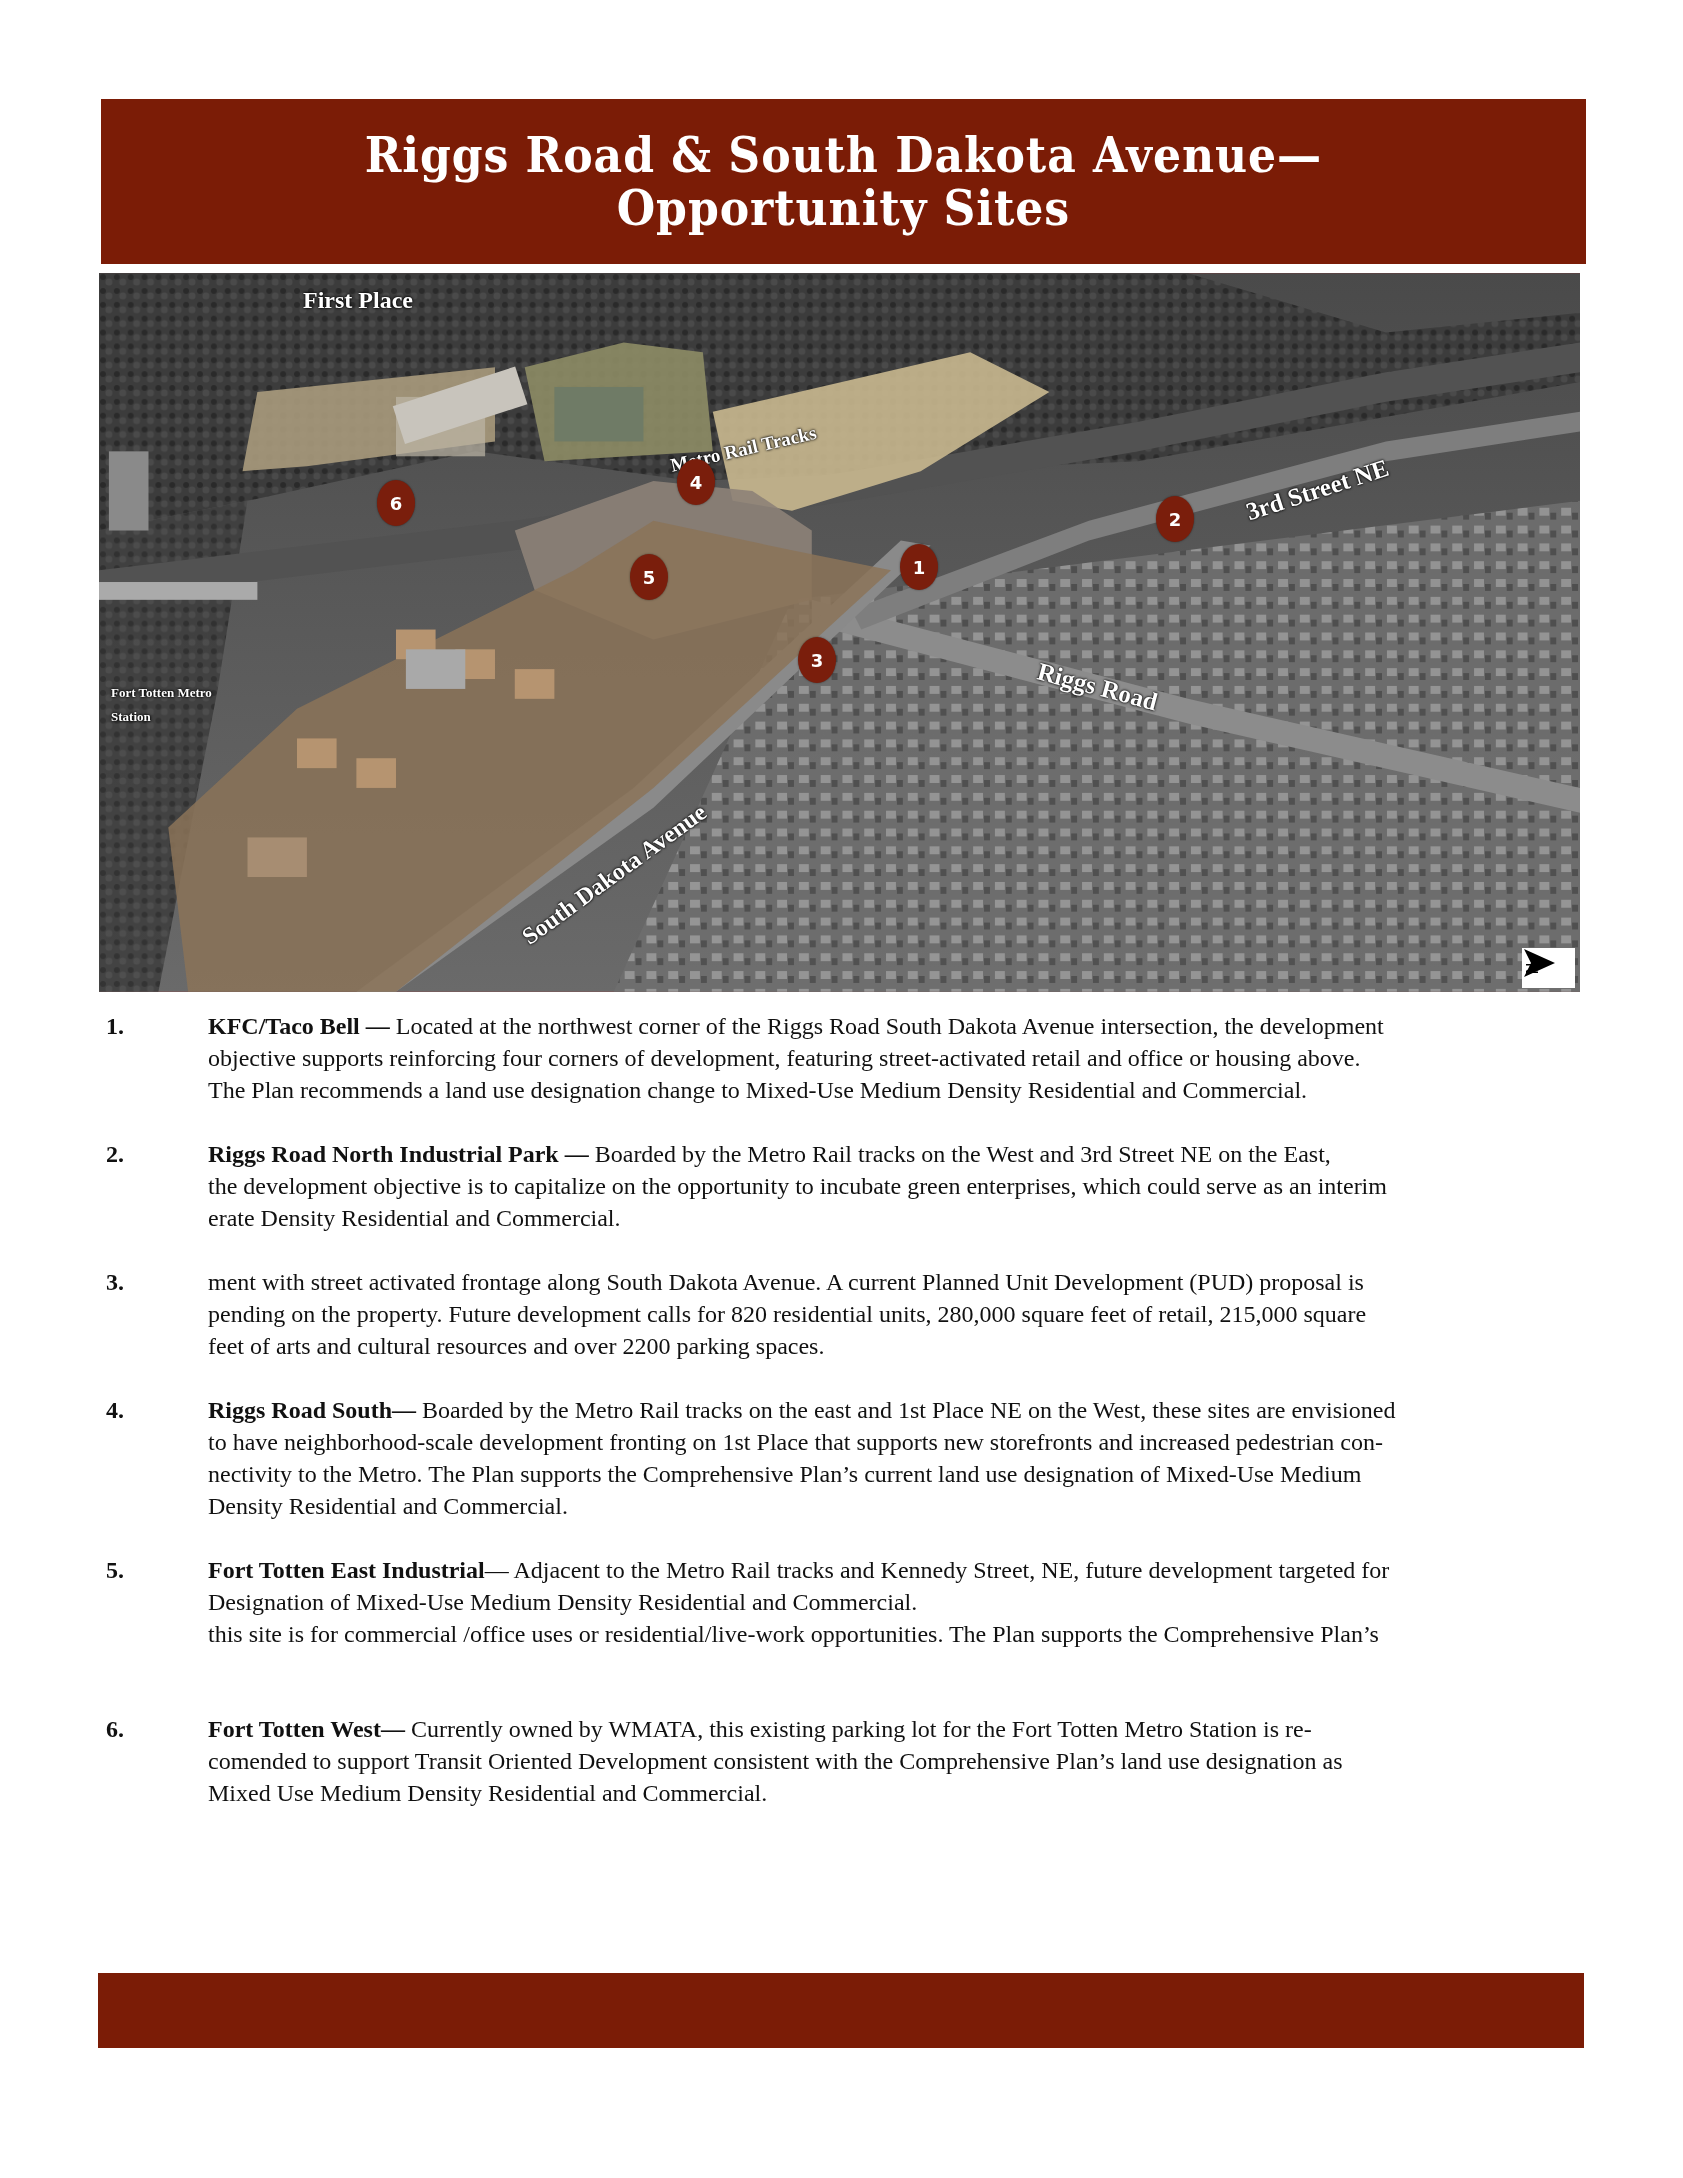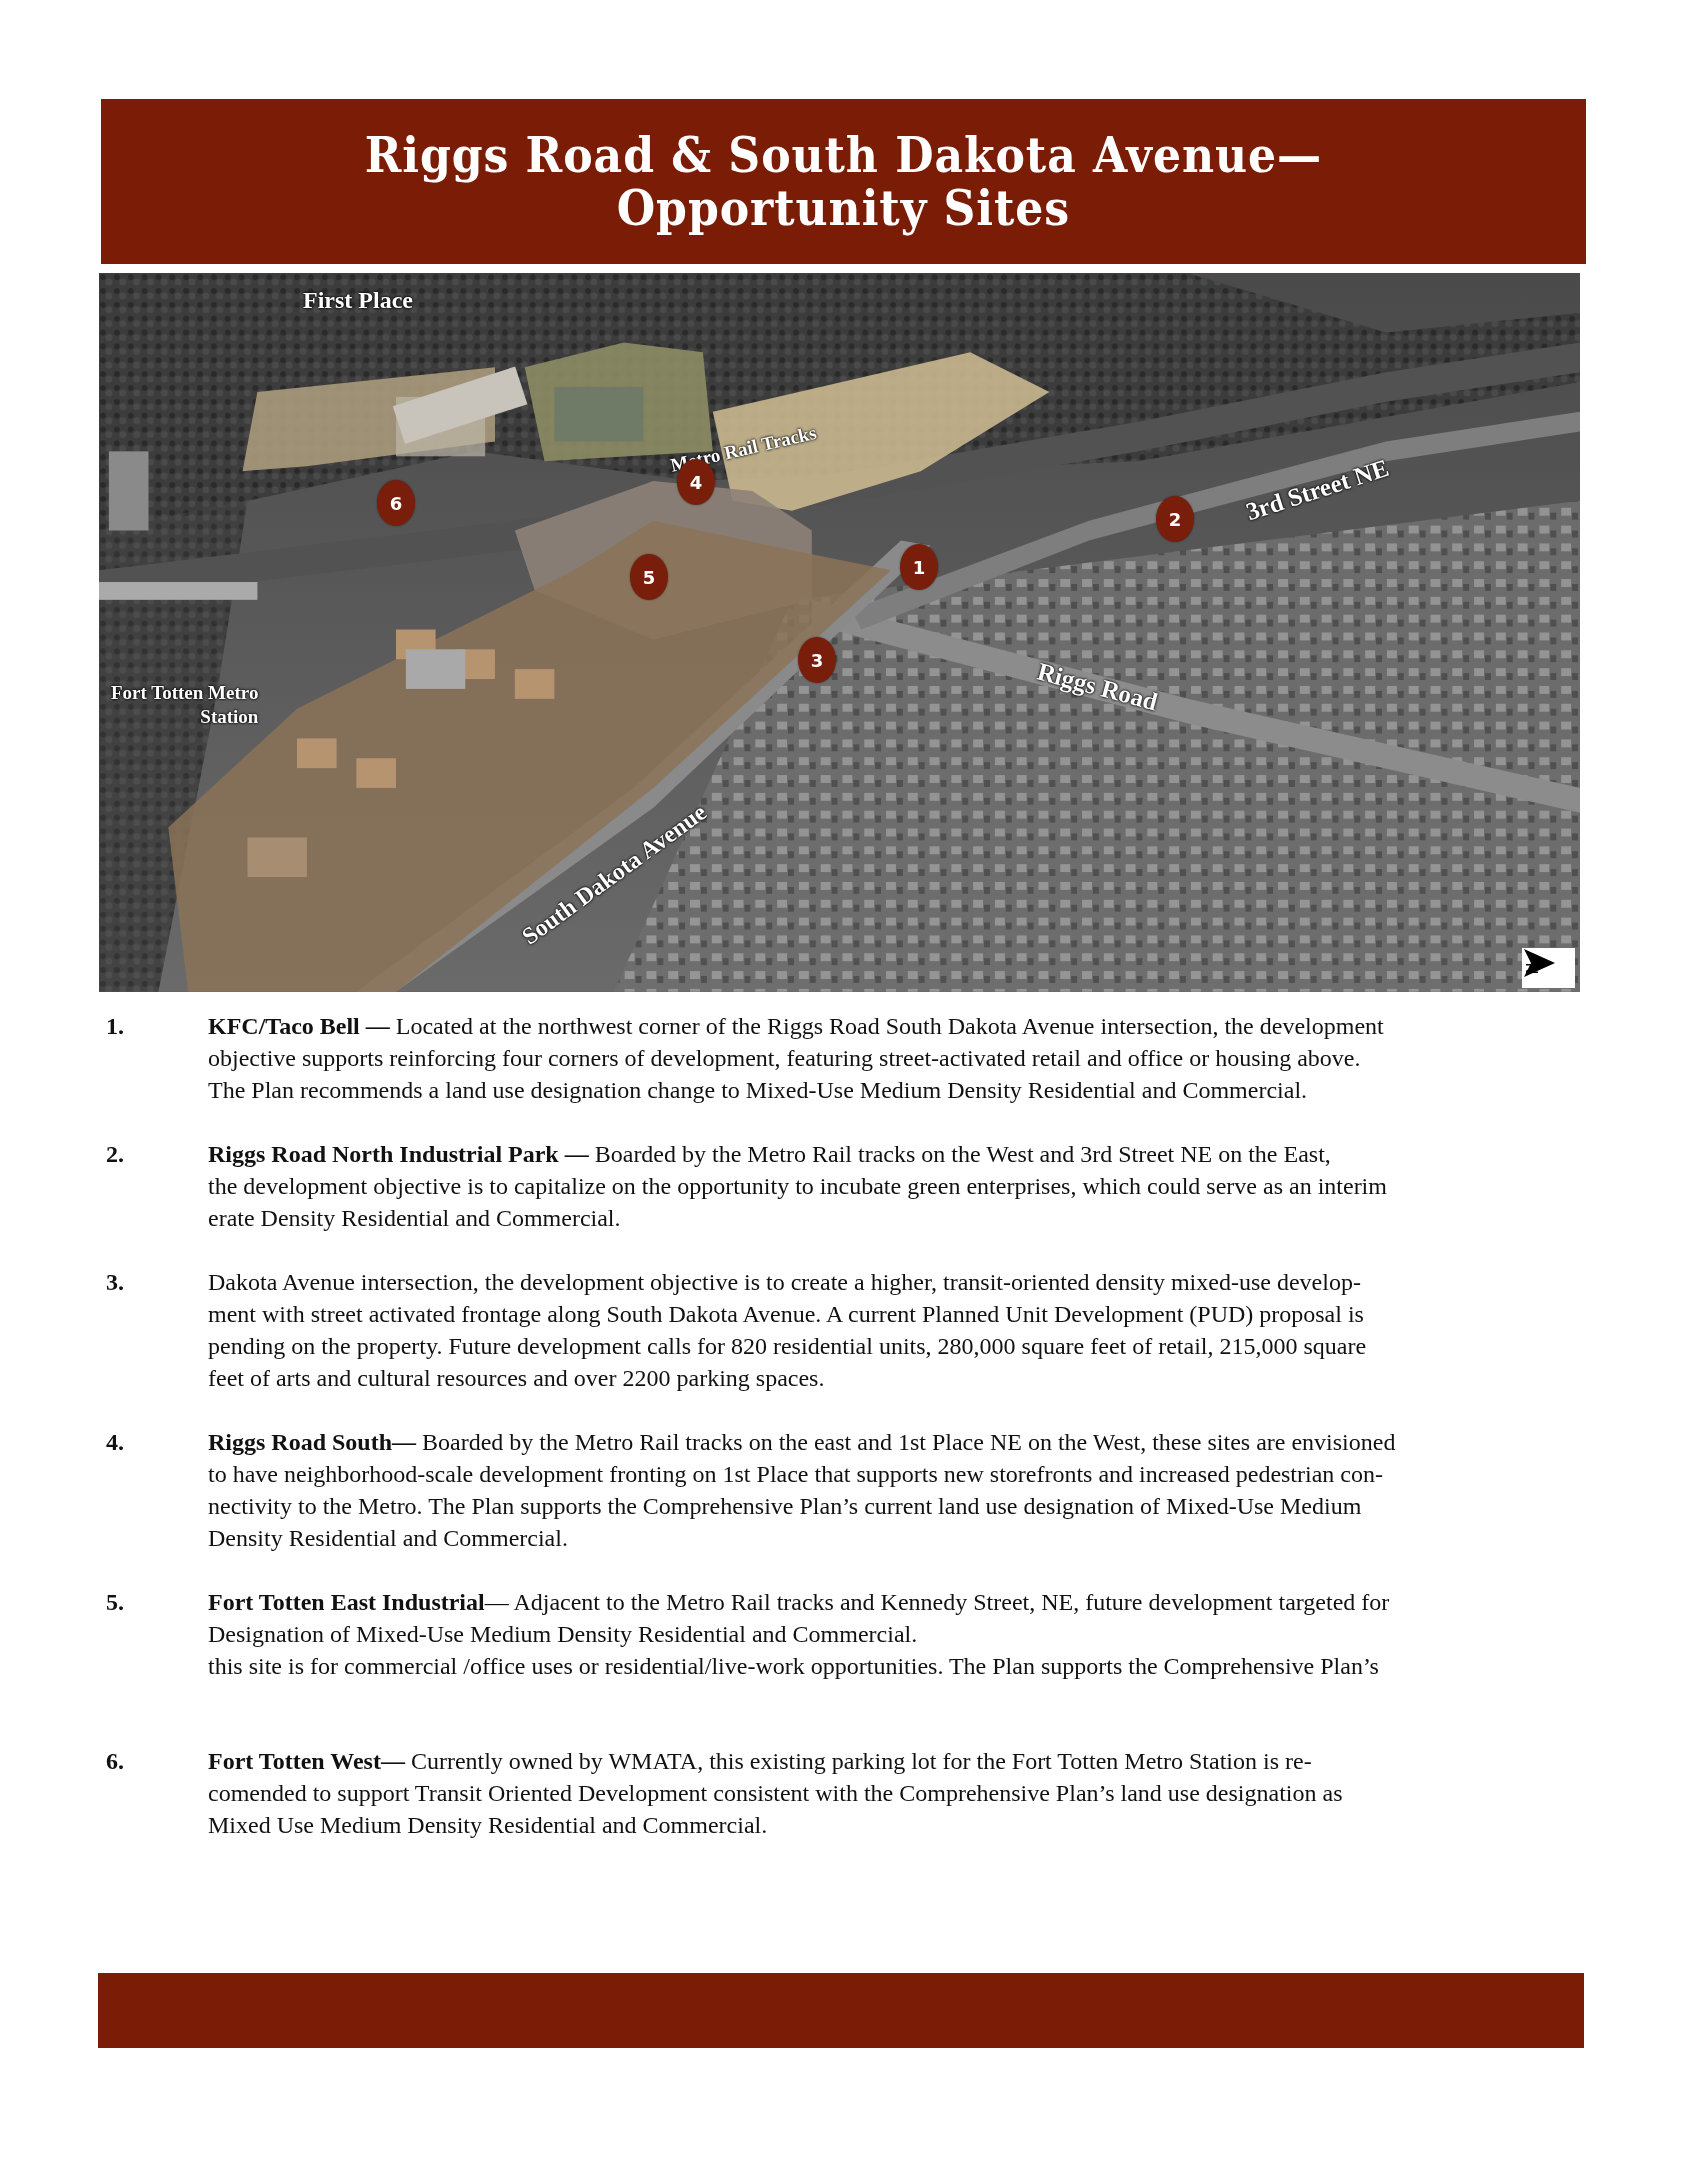--- a/index.html
+++ b/index.html
@@ -87,21 +87,21 @@
     <rect x="310" y="380" width="60" height="40" fill="#a9a9a9"></rect>
 
     <rect x="10" y="180" width="40" height="80" fill="#8a8a8a"></rect>
     <rect x="0" y="312" width="160" height="18" fill="#aaaaaa"></rect>
   </svg>
 
   <div class="map-label" style="left:204px; top:14px; font-size:24px;">First Place</div>
   <div class="map-label" style="left:572px; top:182px; font-size:19px; transform:rotate(-13deg);">Metro Rail Tracks</div>
   <div class="map-label" style="left:1148px; top:226px; font-size:25px; transform:rotate(-18deg);">3rd Street NE</div>
   <div class="map-label" style="left:939px; top:384px; font-size:25px; transform:rotate(15deg);">Riggs Road</div>
-  <div class="map-label" style="left:12px; top:408px; font-size:19px; text-align:right; line-height:24px;">
+  <div class="map-label" style="left:12px; top:408px; font-size:13px; text-align:left; line-height:24px;">
     <span style="display:block">Fort Totten Metro</span>
     <span style="display:block">Station</span>
   </div>
   <div class="map-label" style="left:426px; top:653px; font-size:24px; transform:rotate(-36deg);">South  Dakota Avenue</div>
 
   <div class="marker" style="left:820px; top:294px;">1</div>
   <div class="marker" style="left:1076px; top:246px;">2</div>
   <div class="marker" style="left:718px; top:387px;">3</div>
   <div class="marker" style="left:597px; top:209px;">4</div>
   <div class="marker" style="left:550px; top:304px;">5</div>
@@ -130,21 +130,20 @@
     <div class="body">
       <span class="ln"><span class="title">Riggs Road North Industrial Park —</span><span> Boarded by the Metro Rail tracks on the West and 3rd Street NE on the East,</span></span>
       <span class="ln">the development objective is to capitalize on the opportunity to incubate green enterprises, which could serve as an interim</span>
       <span class="ln">erate Density Residential and Commercial.</span>
     </div>
   </div>
 
   <div class="item" style="margin-top:32px;">
     <span class="num">3.</span>
     <div class="body">
-      <span class="ln">Dakota Avenue intersection, the development objective is to create a higher, transit-oriented density mixed-use develop-</span>
       <span class="ln">ment with street activated frontage along South Dakota Avenue. A current Planned Unit Development (PUD) proposal is</span>
       <span class="ln">pending on the property. Future development calls for 820 residential units, 280,000 square feet of retail, 215,000 square</span>
       <span class="ln">feet of arts and cultural resources and over 2200 parking spaces.</span>
     </div>
   </div>
 
   <div class="item" style="margin-top:32px;">
     <span class="num">4.</span>
     <div class="body">
       <span class="ln"><span class="title">Riggs Road South—</span><span> Boarded by the Metro Rail tracks on the east and 1st Place NE on the West, these sites are envisioned</span></span>

